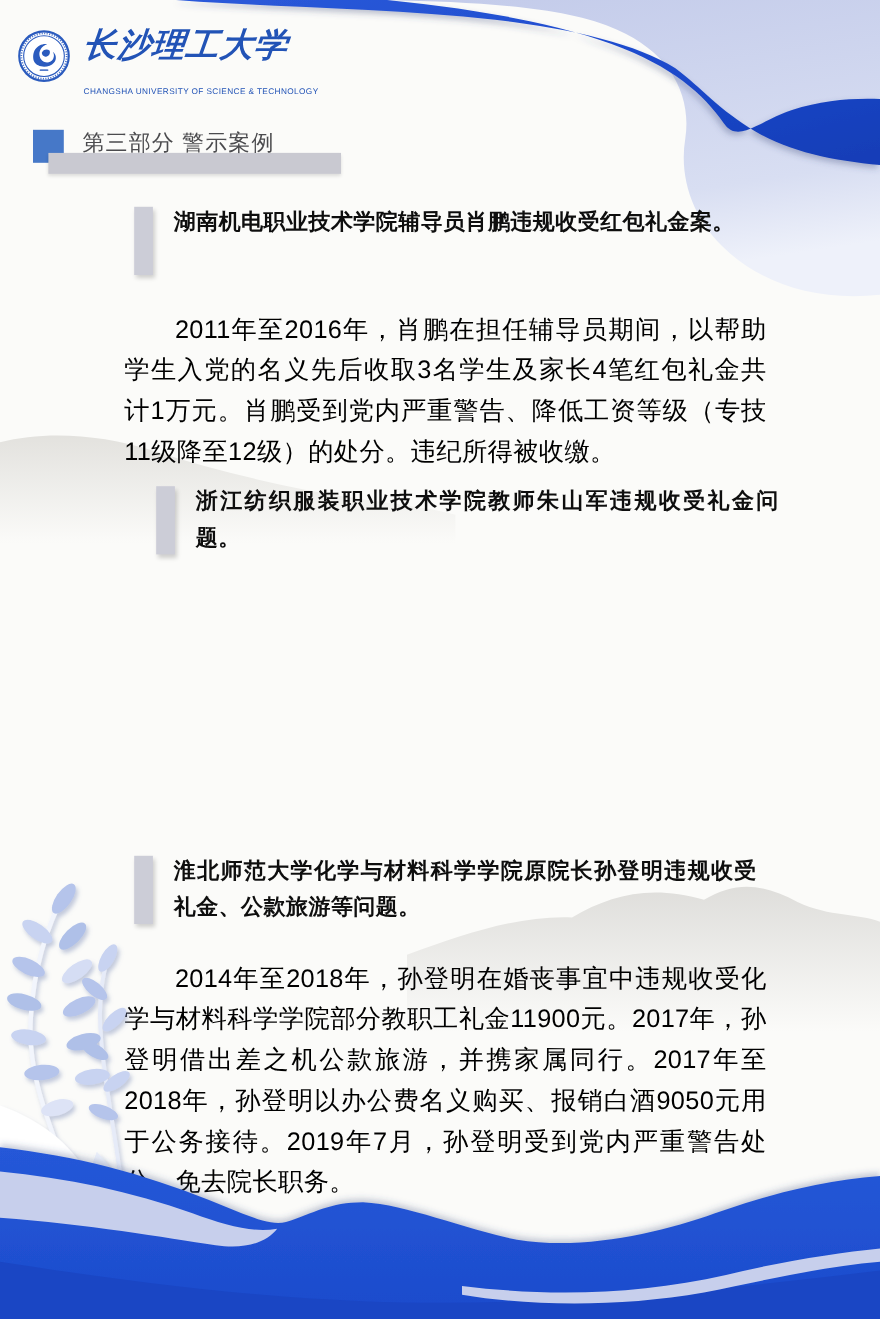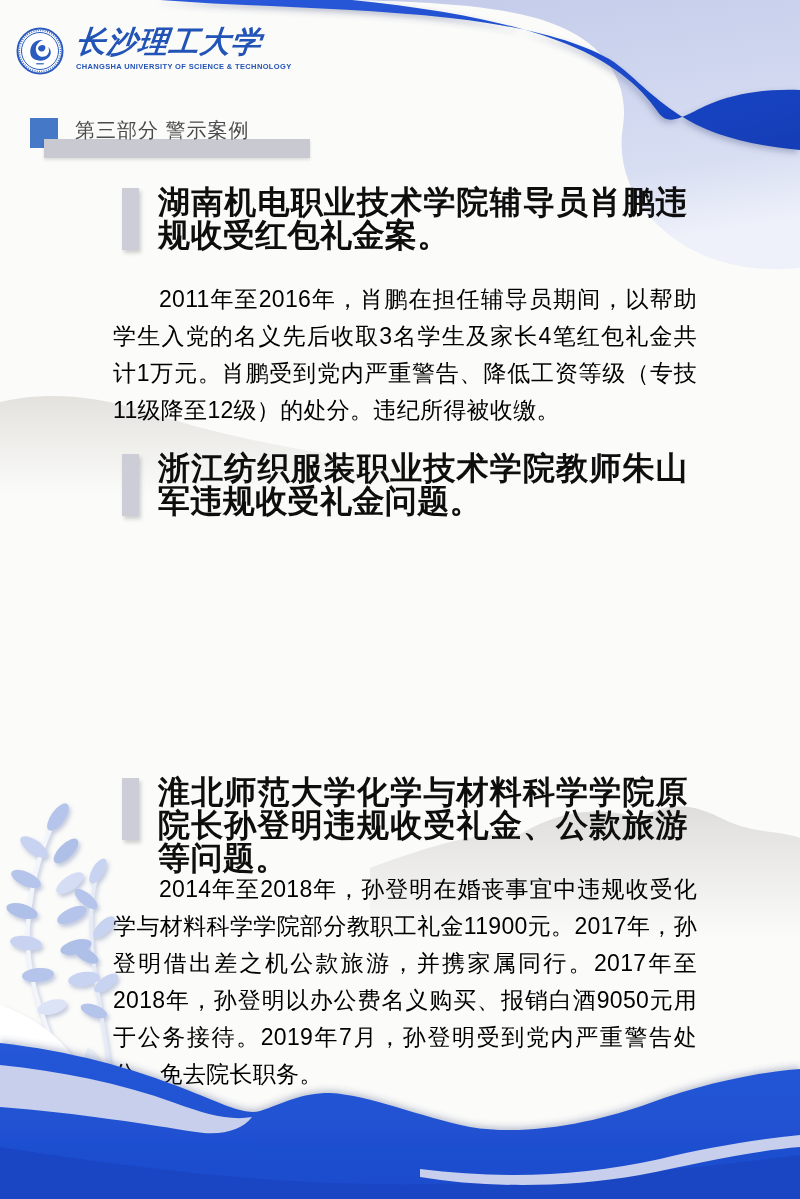--- a/index.html
+++ b/index.html
@@ -20,56 +20,56 @@
   .logo { position:absolute; left:16px; top:24px; display:flex; align-items:flex-start; }
   .logo-emblem { width:48px; height:48px; margin-top:3px; }
   .logo-text { margin-left:12px; }
   .logo-cn {
     font-family:"Liberation Serif", serif;
     font-style:italic; font-weight:bold;
     font-size:30px; line-height:36px; color:#2253b6;
     transform:skewX(-6deg); letter-spacing:1px; white-space:nowrap;
   }
   .logo-en {
-    font-size:7.5px; font-weight:bold; color:#2253b6;
-    letter-spacing:0.35px; margin-top:2px; white-space:nowrap;
+    font-size:7.5px; font-weight:normal; color:#2253b6;
+    letter-spacing:0.35px; margin-top:18px; white-space:nowrap;
   }
 
   
   .section-header { position:absolute; left:0; top:0; width:100%; }
   .accent-square {
     position:absolute; left:30px; top:118px; width:28px; height:30px;
     background:#4678c8;
   }
   .title-bar {
     position:absolute; left:44px; top:139px; width:266px; height:19px;
     background:#c9c9d1; box-shadow:0 2px 3px rgba(0,0,0,.12);
   }
   .section-title {
     position:absolute; left:75px; top:110px; font-size:20px; line-height:40px;
     color:#4b4b4e; letter-spacing:1px; white-space:nowrap;
   }
 
   
   .case-heading {
     position:absolute; left:122px; width:566px; padding-left:36px; box-sizing:border-box;
-    font-size:32px; font-weight:bold; line-height:33px; color:#0e0e0e;
+    font-size:20px; font-weight:bold; line-height:33px; color:#0e0e0e;
     text-align:justify; letter-spacing:0.4px;
   }
   .heading-bar {
     position:absolute; left:0; top:2px; width:17px; height:62px;
     background:#cccdd7; box-shadow:2px 3px 4px rgba(0,0,0,.18);
   }
   .case-body {
     position:absolute; left:113px; width:584px;
     font-size:23px; line-height:37px; color:#000000;
     text-align:justify; text-indent:2em; letter-spacing:0.3px;
   }
   .c0h { top:186px; } .c0b { top:281px; }
-  .c1h { top:452px; } .c1b { top:547px; }
+  .c1h { top:440px;margin-left:20px; } .c1b { top:547px; }
   .c2h { top:776px; } .c2b { top:871px; }
 </style>
 </head>
 <body>
 
 <div class="page">
 
   <svg class="deco top-deco" width="800" height="300" viewBox="0 0 800 300">
     <defs>
       <linearGradient id="lavg" x1="0" y1="0" x2="0.25" y2="1">

